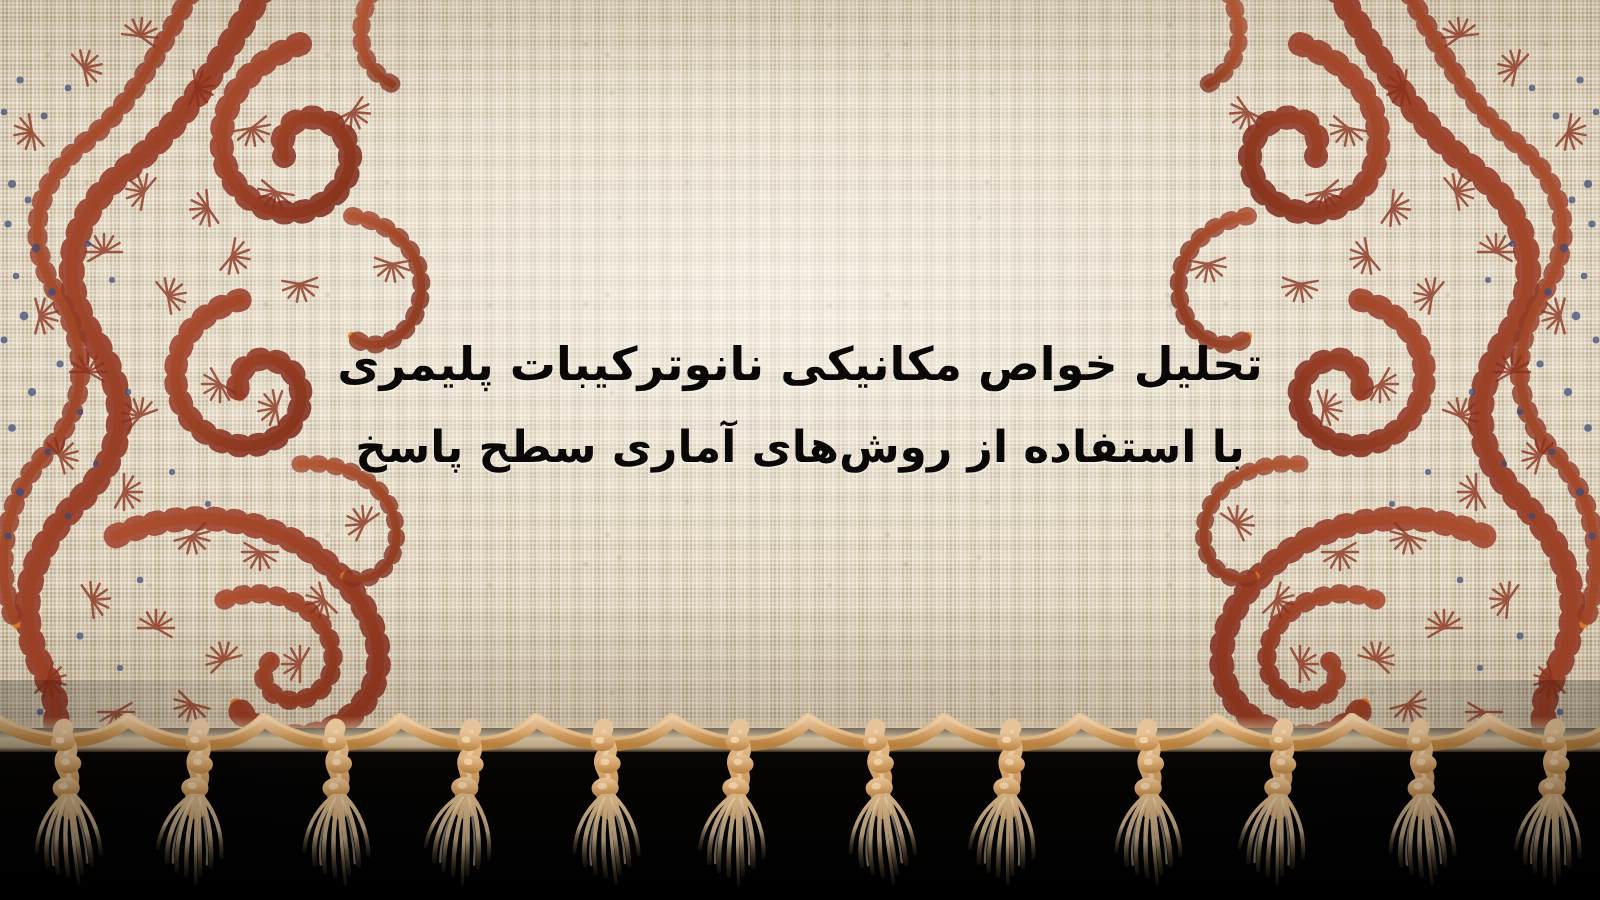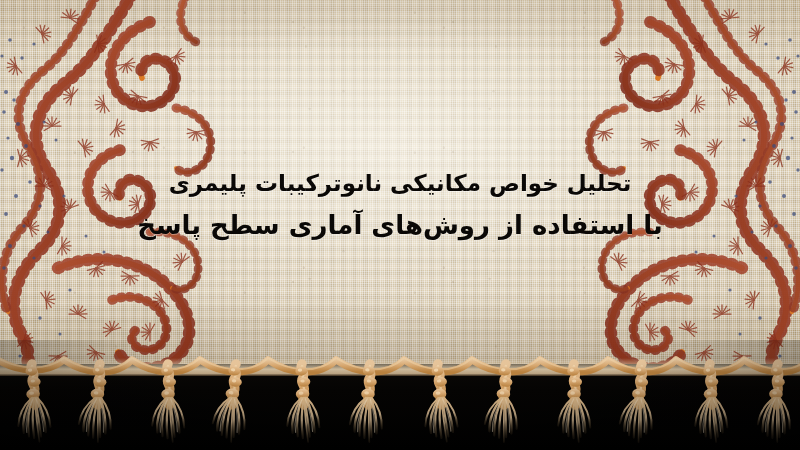--- a/index.html
+++ b/index.html
@@ -74,21 +74,21 @@
   .title-line{
     font-family:"DejaVu Sans","Liberation Sans",sans-serif;
     font-weight:700;
     font-size:23px;
     line-height:42px;
     color:#0a0806;
     letter-spacing:0px;
     white-space:nowrap;
     text-shadow:0 1px 0 rgba(255,255,255,.35);
   }
-  .title-line.l2{font-size:26px;}
+  .title-line.l2{font-size:22px;}
 
   
   .black-band{
     position:absolute;left:0;bottom:0;width:800px;height:86px;
     background:
       linear-gradient(to bottom, #0b0907 0%, #050403 30%, #000 100%);
   }
   .fabric-edge{
     position:absolute;left:0;top:358px;width:800px;height:18px;
     background:

